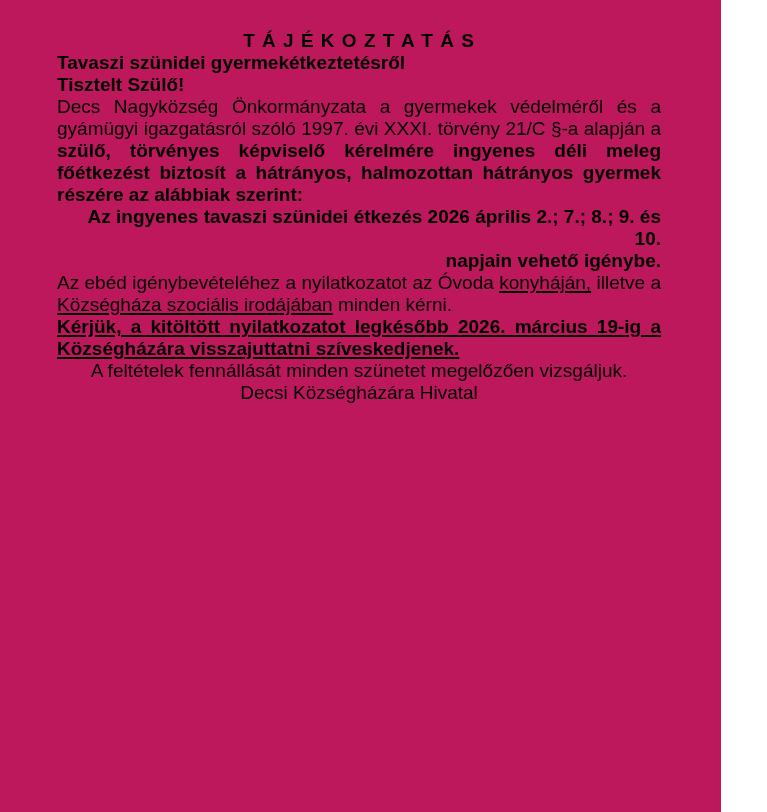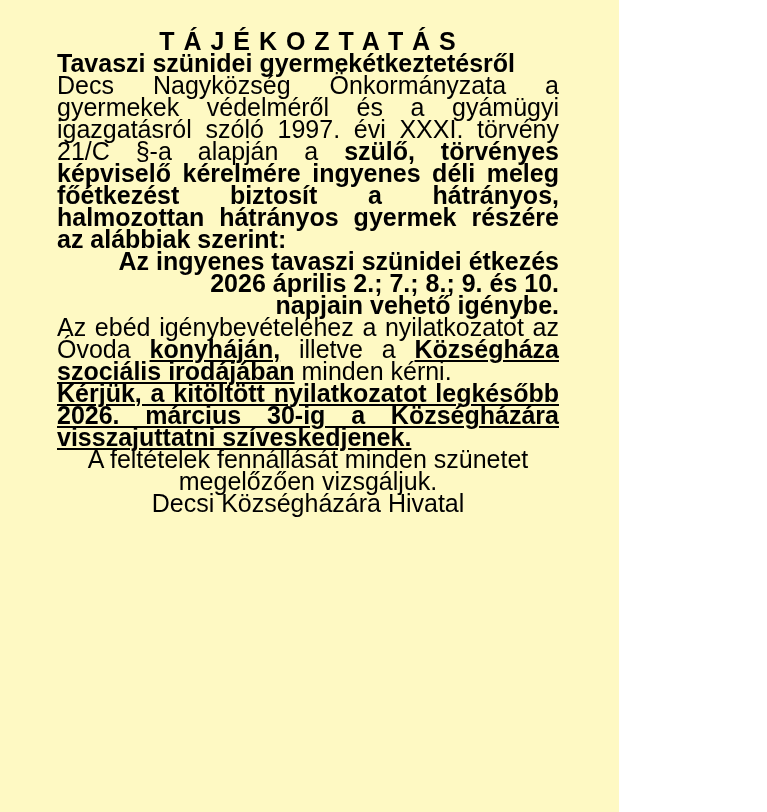--- a/index.html
+++ b/index.html
@@ -2,26 +2,26 @@
 <html><head>
 <meta charset="utf-8">
 <style>
   html, body {
     margin: 0;
     padding: 0;
     background: #ffffff;
   }
   .page {
     position: relative;
-    width: 619px;
+    width: 721px;
     height: 812px;
-    background: #fef9c3;
+    background: #be185d;
     color: #000000;
     font-family: "Liberation Sans", "DejaVu Sans", sans-serif;
-    font-size: 25px;
+    font-size: 19px;
     line-height: 22px;
     box-sizing: border-box;
     padding: 30px 60px 0 57px;
     overflow: hidden;
   }
   .page p { margin: 0; }
 
   .doc-title {
     margin-top: 8px;
     text-align: center;
@@ -48,21 +48,21 @@
     text-align: center;
     font-weight: bold;
   }
   .highlight .hl-line { display: block; text-align: right; }
 
   .para-request {
     margin-top: 39px;
     text-align: justify;
   }
   .emph {
-    font-weight: bold;
+    font-weight: normal;
     text-decoration: underline;
     text-decoration-thickness: 2px;
     text-underline-offset: 2px;
   }
   .para-deadline {
     margin-top: 38px;
     text-align: justify;
     font-weight: bold;
     text-decoration: underline;
     text-decoration-thickness: 2px;
@@ -79,33 +79,34 @@
 </style>
 </head>
 <body>
 
 <div class="page">
 
   <p class="doc-title">T Á J É K O Z T A T Á S</p>
 
   <p class="doc-subtitle">Tavaszi szünidei gyermekétkeztetésről</p>
 
+  <p class="salutation">Tisztelt Szülő!</p>
 
   <p class="para-law">
     <span>Decs Nagyközség Önkormányzata a gyermekek védelméről és a gyámügyi igazgatásról szóló 1997. évi XXXI. törvény 21/C §-a alapján a </span><span class="bold-run">szülő, törvényes képviselő kérelmére ingyenes déli meleg főétkezést biztosít a hátrányos, halmozottan hátrányos gyermek részére az alábbiak szerint:</span>
   </p>
 
   <p class="highlight">
     <span class="hl-line">Az ingyenes tavaszi szünidei étkezés 2026 április 2.; 7.; 8.; 9. és 10.</span>
     <span class="hl-line">napjain vehető igénybe.</span>
   </p>
 
   <p class="para-request">
     <span>Az ebéd igénybevételéhez a nyilatkozatot az Óvoda </span><span class="emph">konyháján,</span><span> illetve a </span><span class="emph">Községháza szociális irodájában</span><span> minden kérni.</span>
   </p>
 
-  <p class="para-deadline">Kérjük, a kitöltött nyilatkozatot legkésőbb 2026. március 30-ig a Községházára visszajuttatni szíveskedjenek.</p>
+  <p class="para-deadline">Kérjük, a kitöltött nyilatkozatot legkésőbb 2026. március 19-ig a Községházára visszajuttatni szíveskedjenek.</p>
 
   <p class="para-note">A feltételek fennállását minden szünetet megelőzően vizsgáljuk.</p>
 
   <p class="signature">Decsi Községházára Hivatal</p>
 
 </div>
 
 </body></html>

